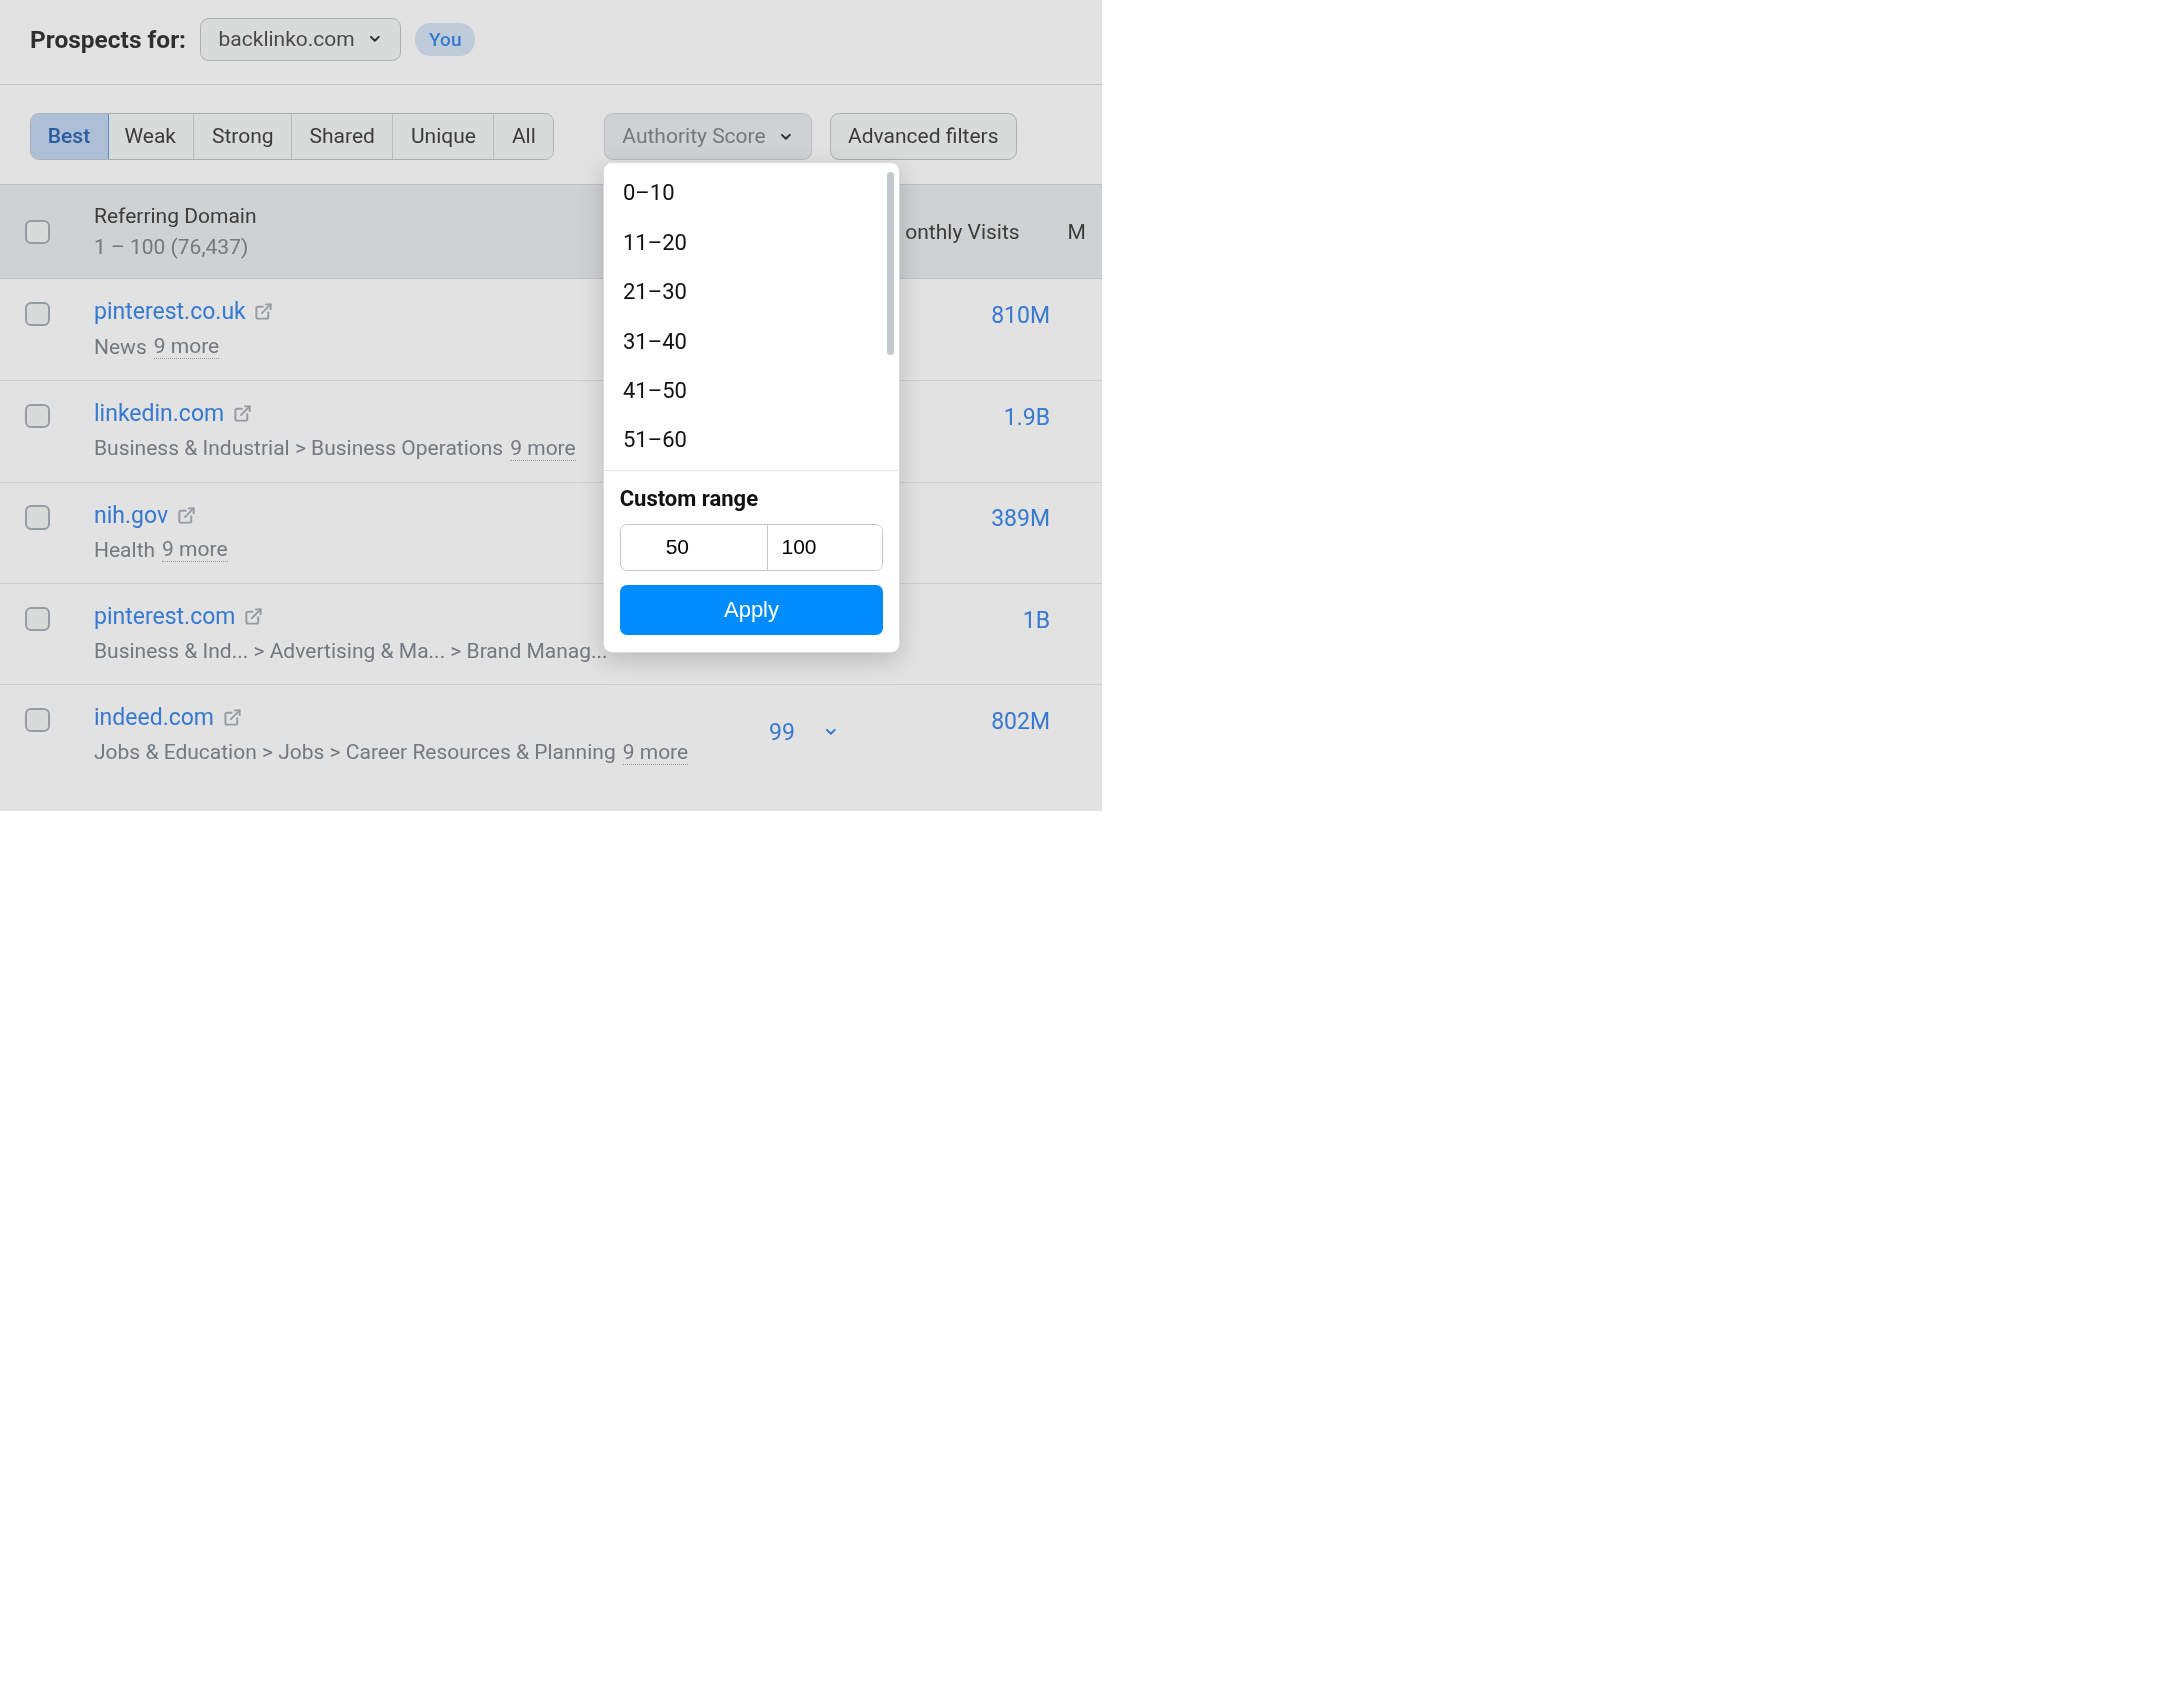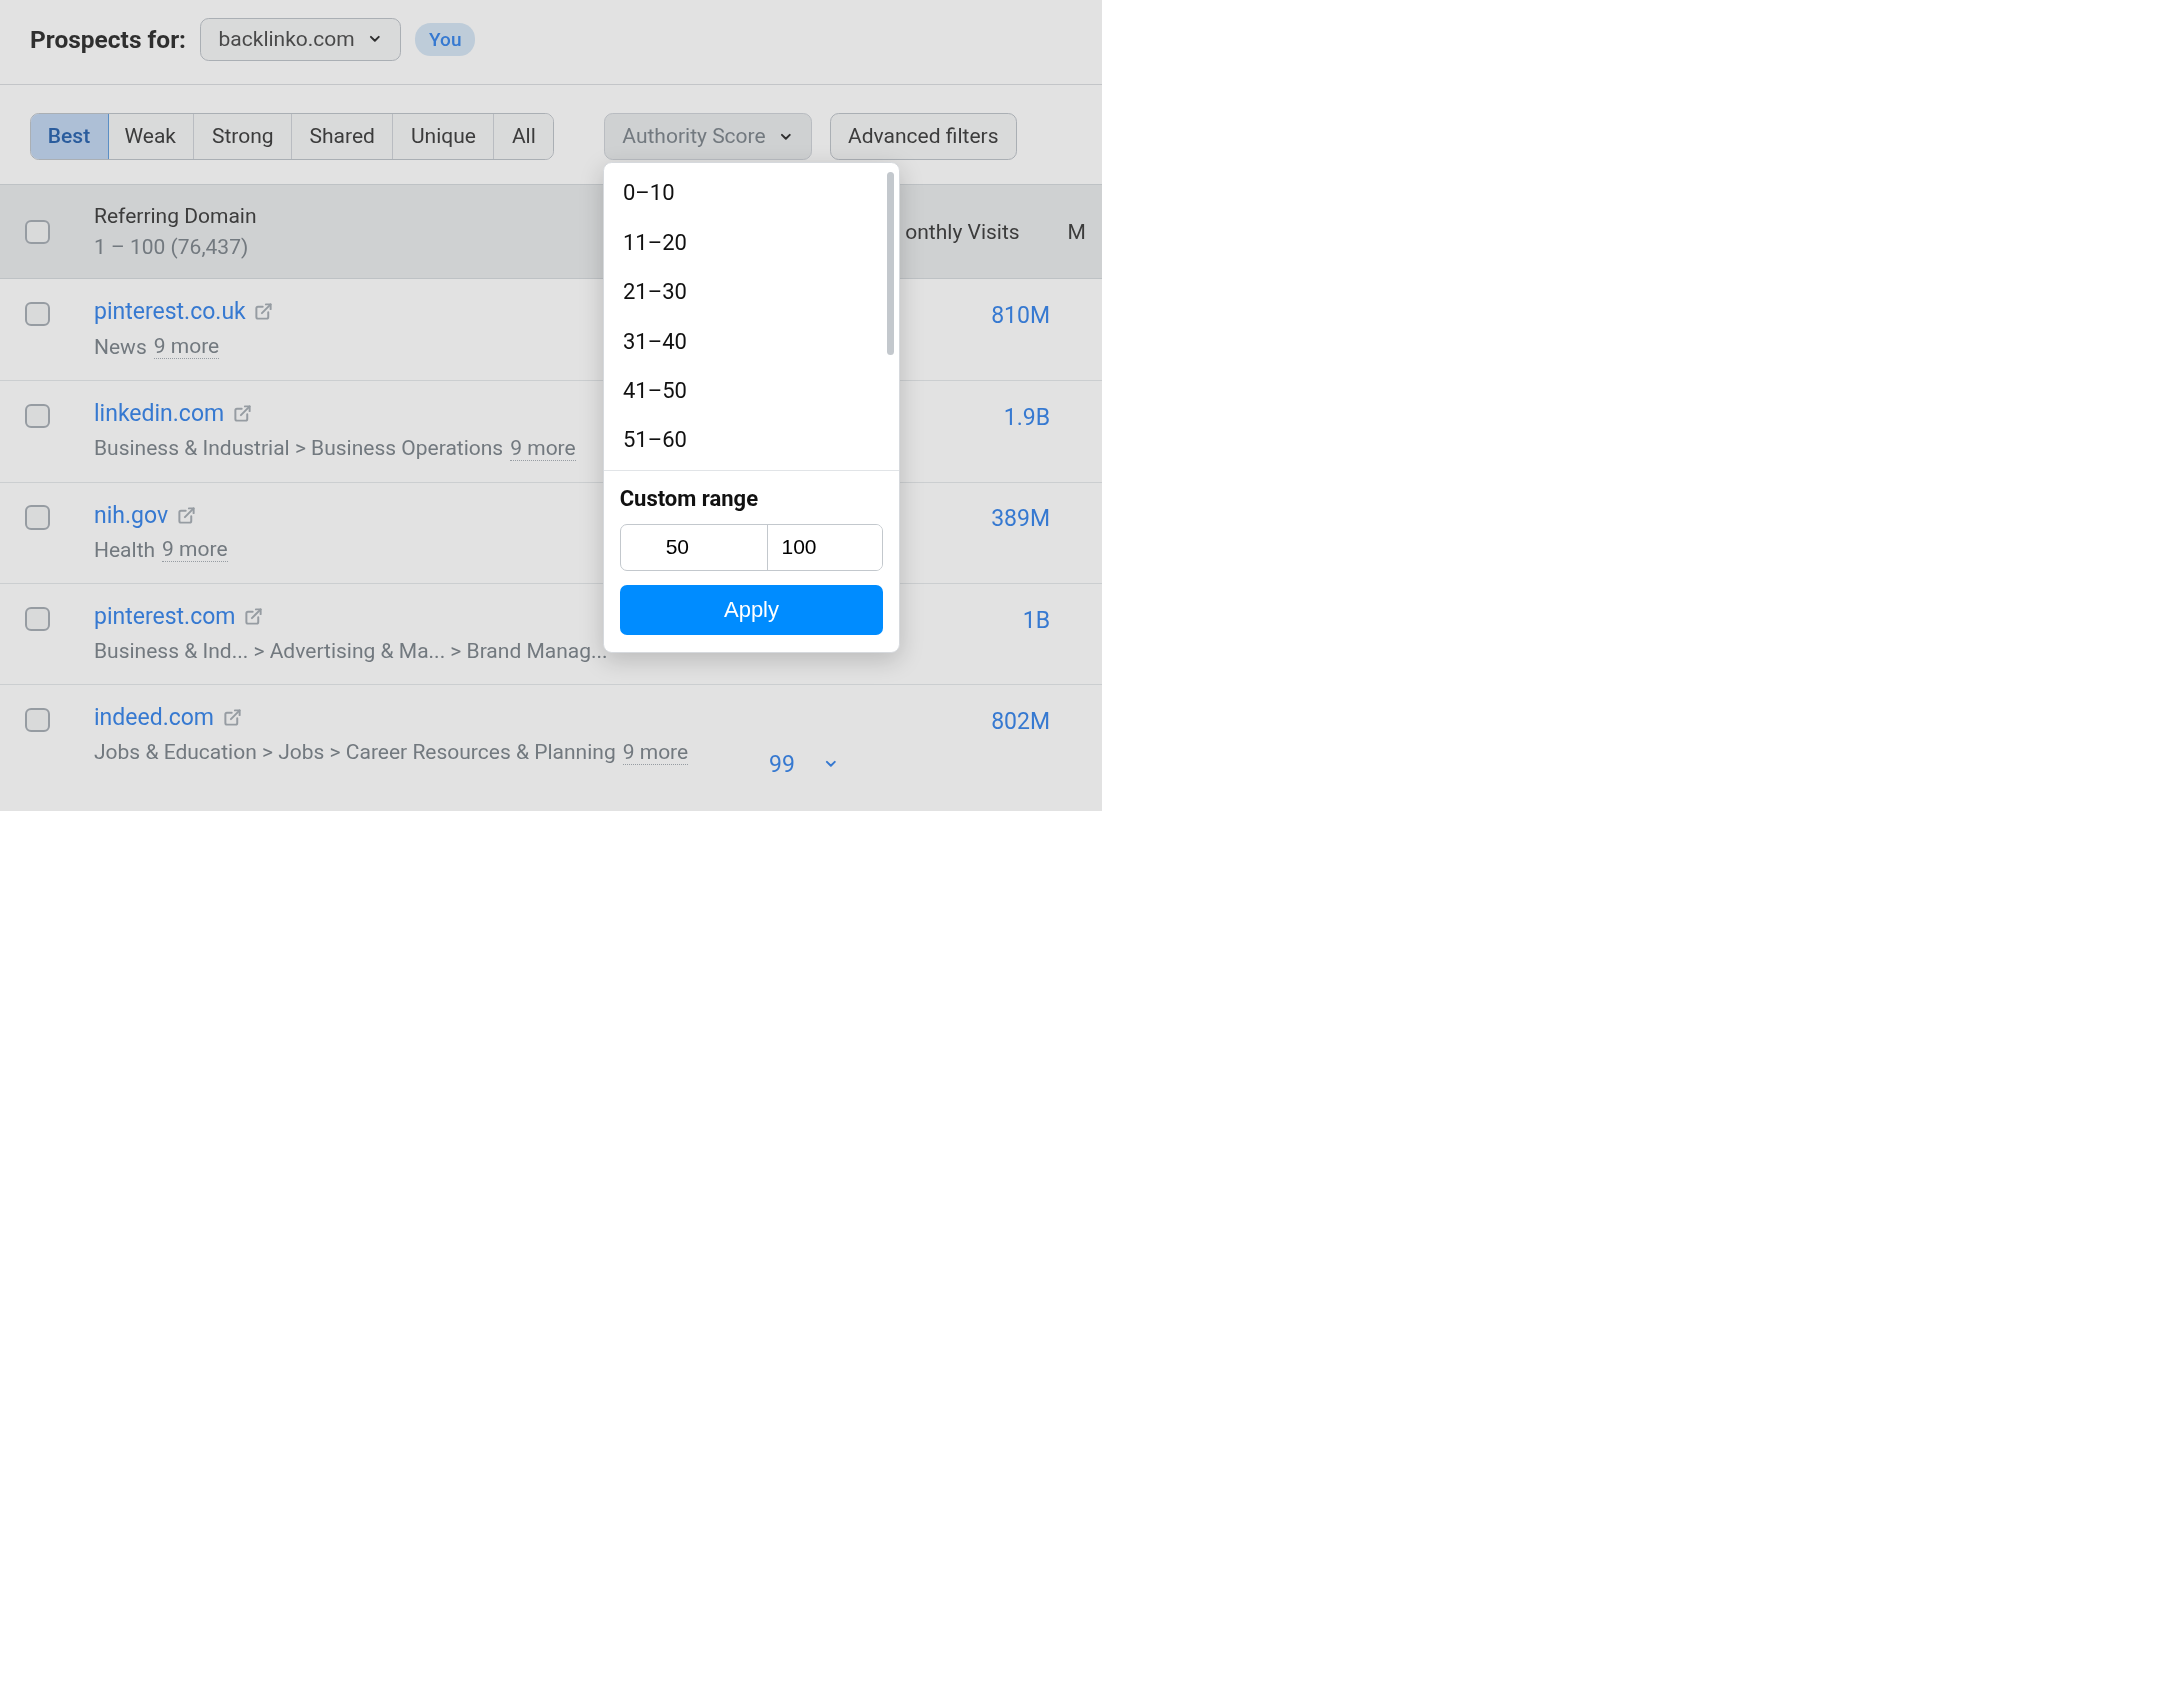--- a/index.html
+++ b/index.html
@@ -389,21 +389,21 @@
     </div>
     <div class="category-line">
       <span>Jobs &amp; Education &gt; Jobs &gt; Career Resources &amp; Planning</span>
       <span class="more-link">9 more</span>
     </div>
   </div>
   <div class="visits-cell">802M</div>
   <div></div>
 </div>
 
-<div class="row-authority" style="top:751px; left:769px;gap:28px;">
+<div class="row-authority" style="top:719px; left:769px;gap:28px;">
   <span>99</span>
   <span>
     <svg width="15.7" height="15.7" viewBox="0 0 24 24" fill="none" stroke="#1a73e8" stroke-width="3" stroke-linecap="round" stroke-linejoin="round">
         <polyline points="6 9 12 15 18 9"></polyline>
       </svg>
   </span>
 </div>
 
 <div class="overlay"></div>
 

